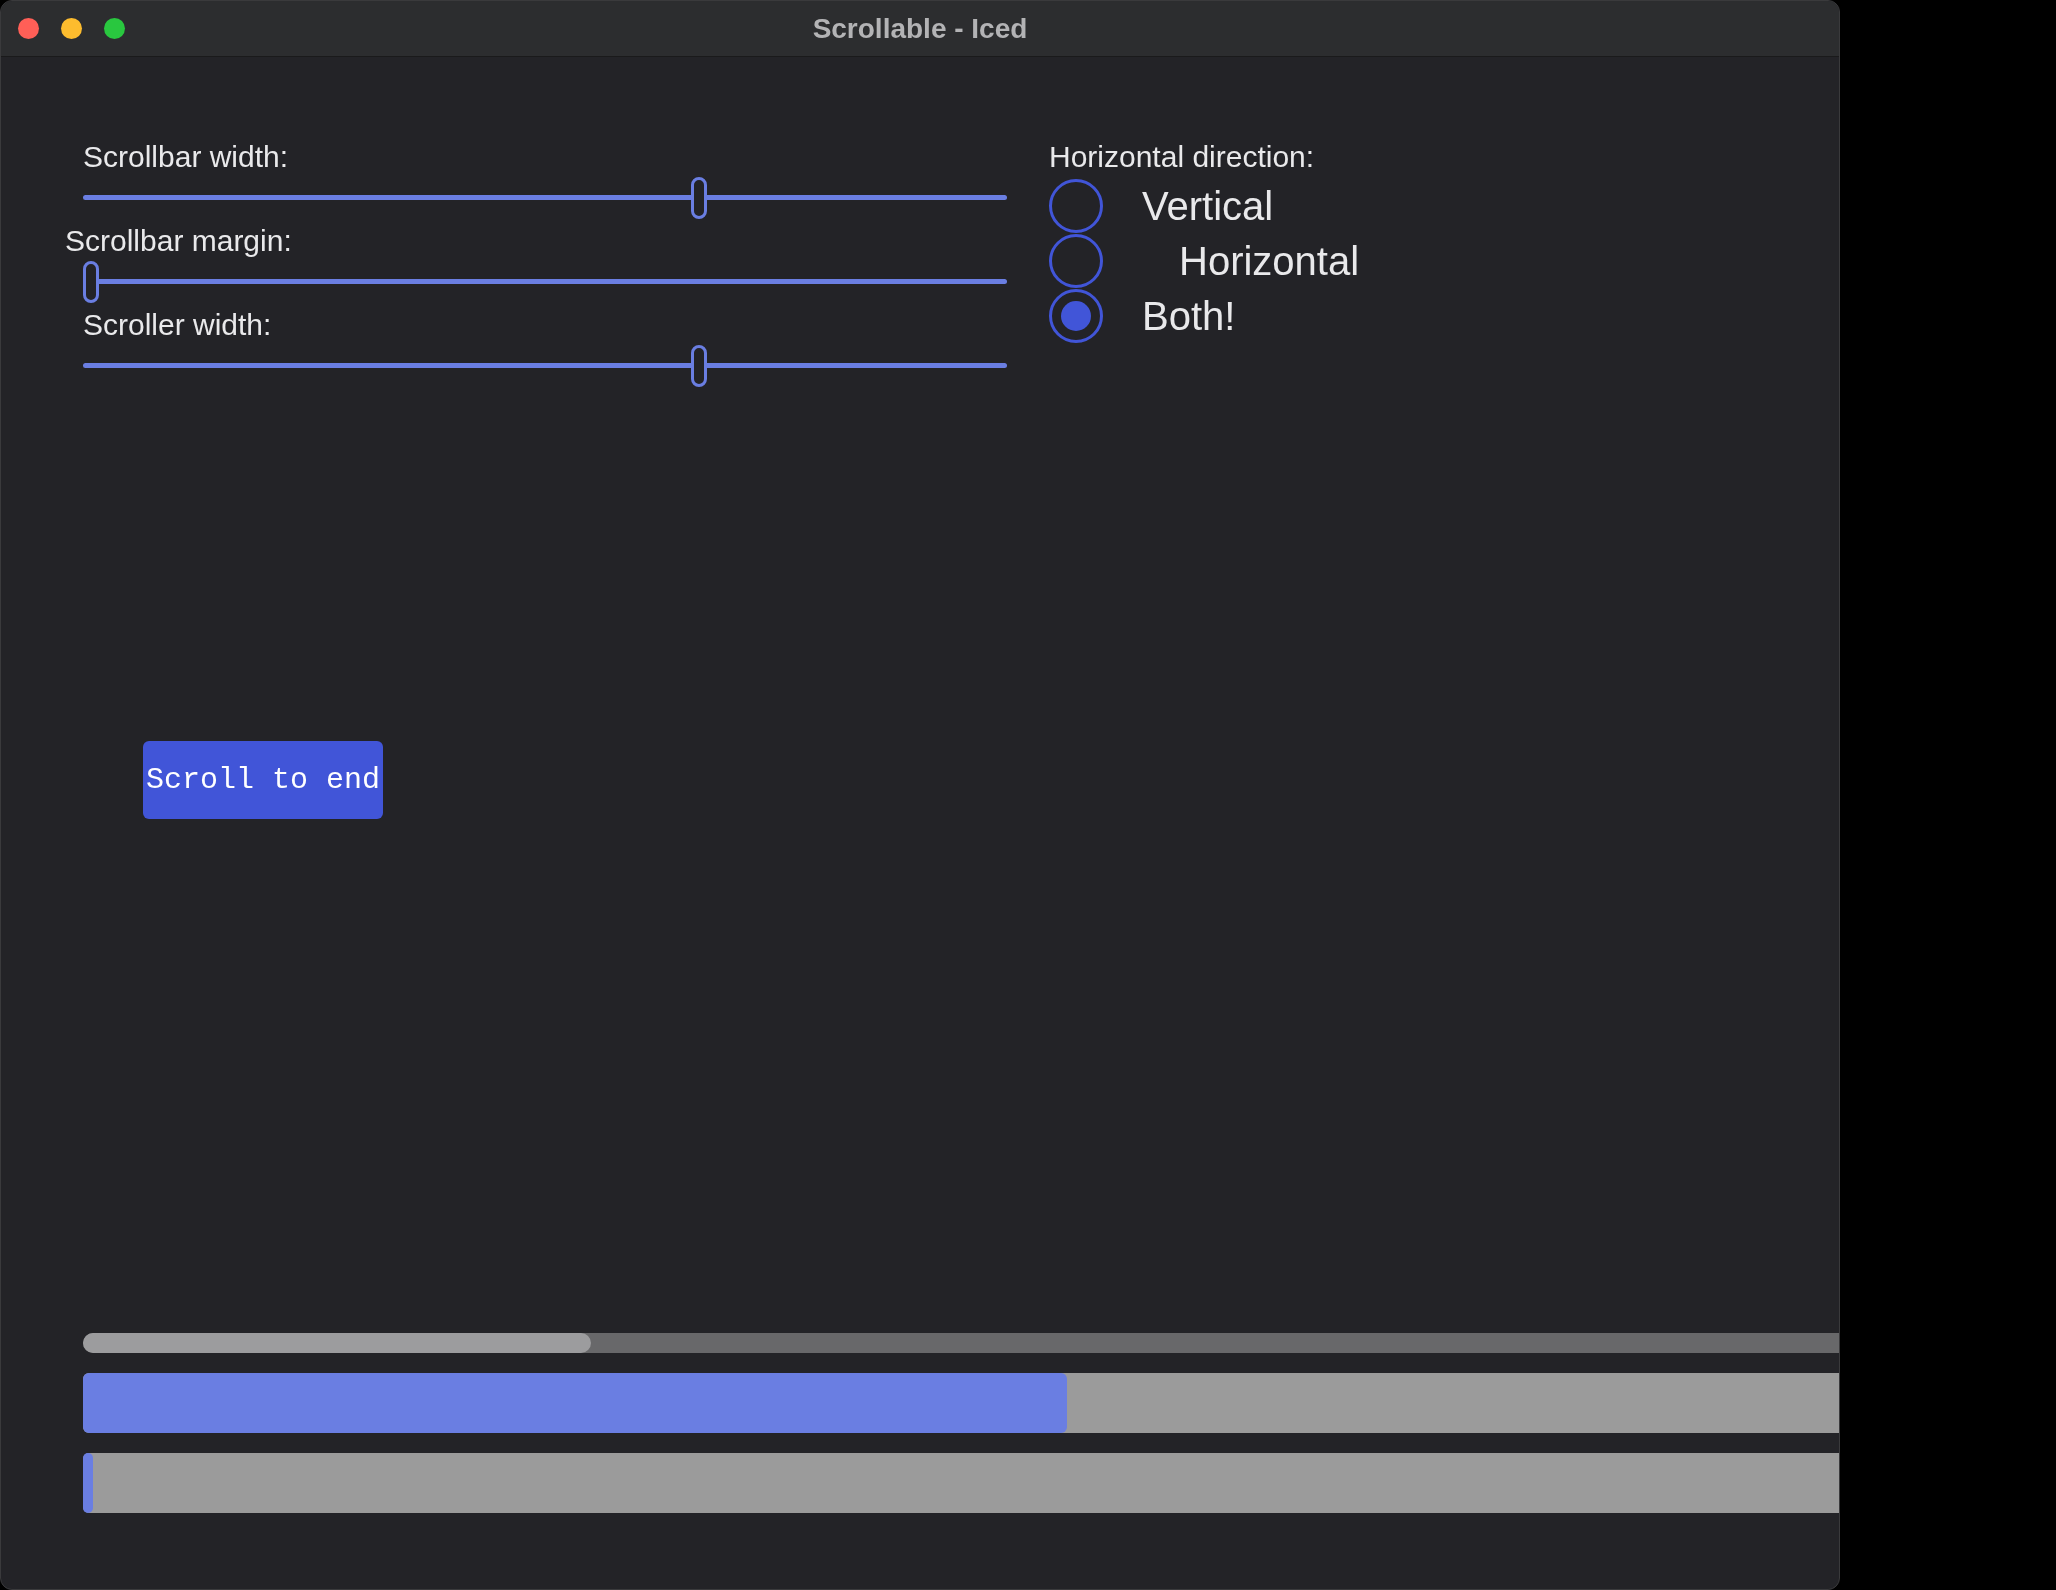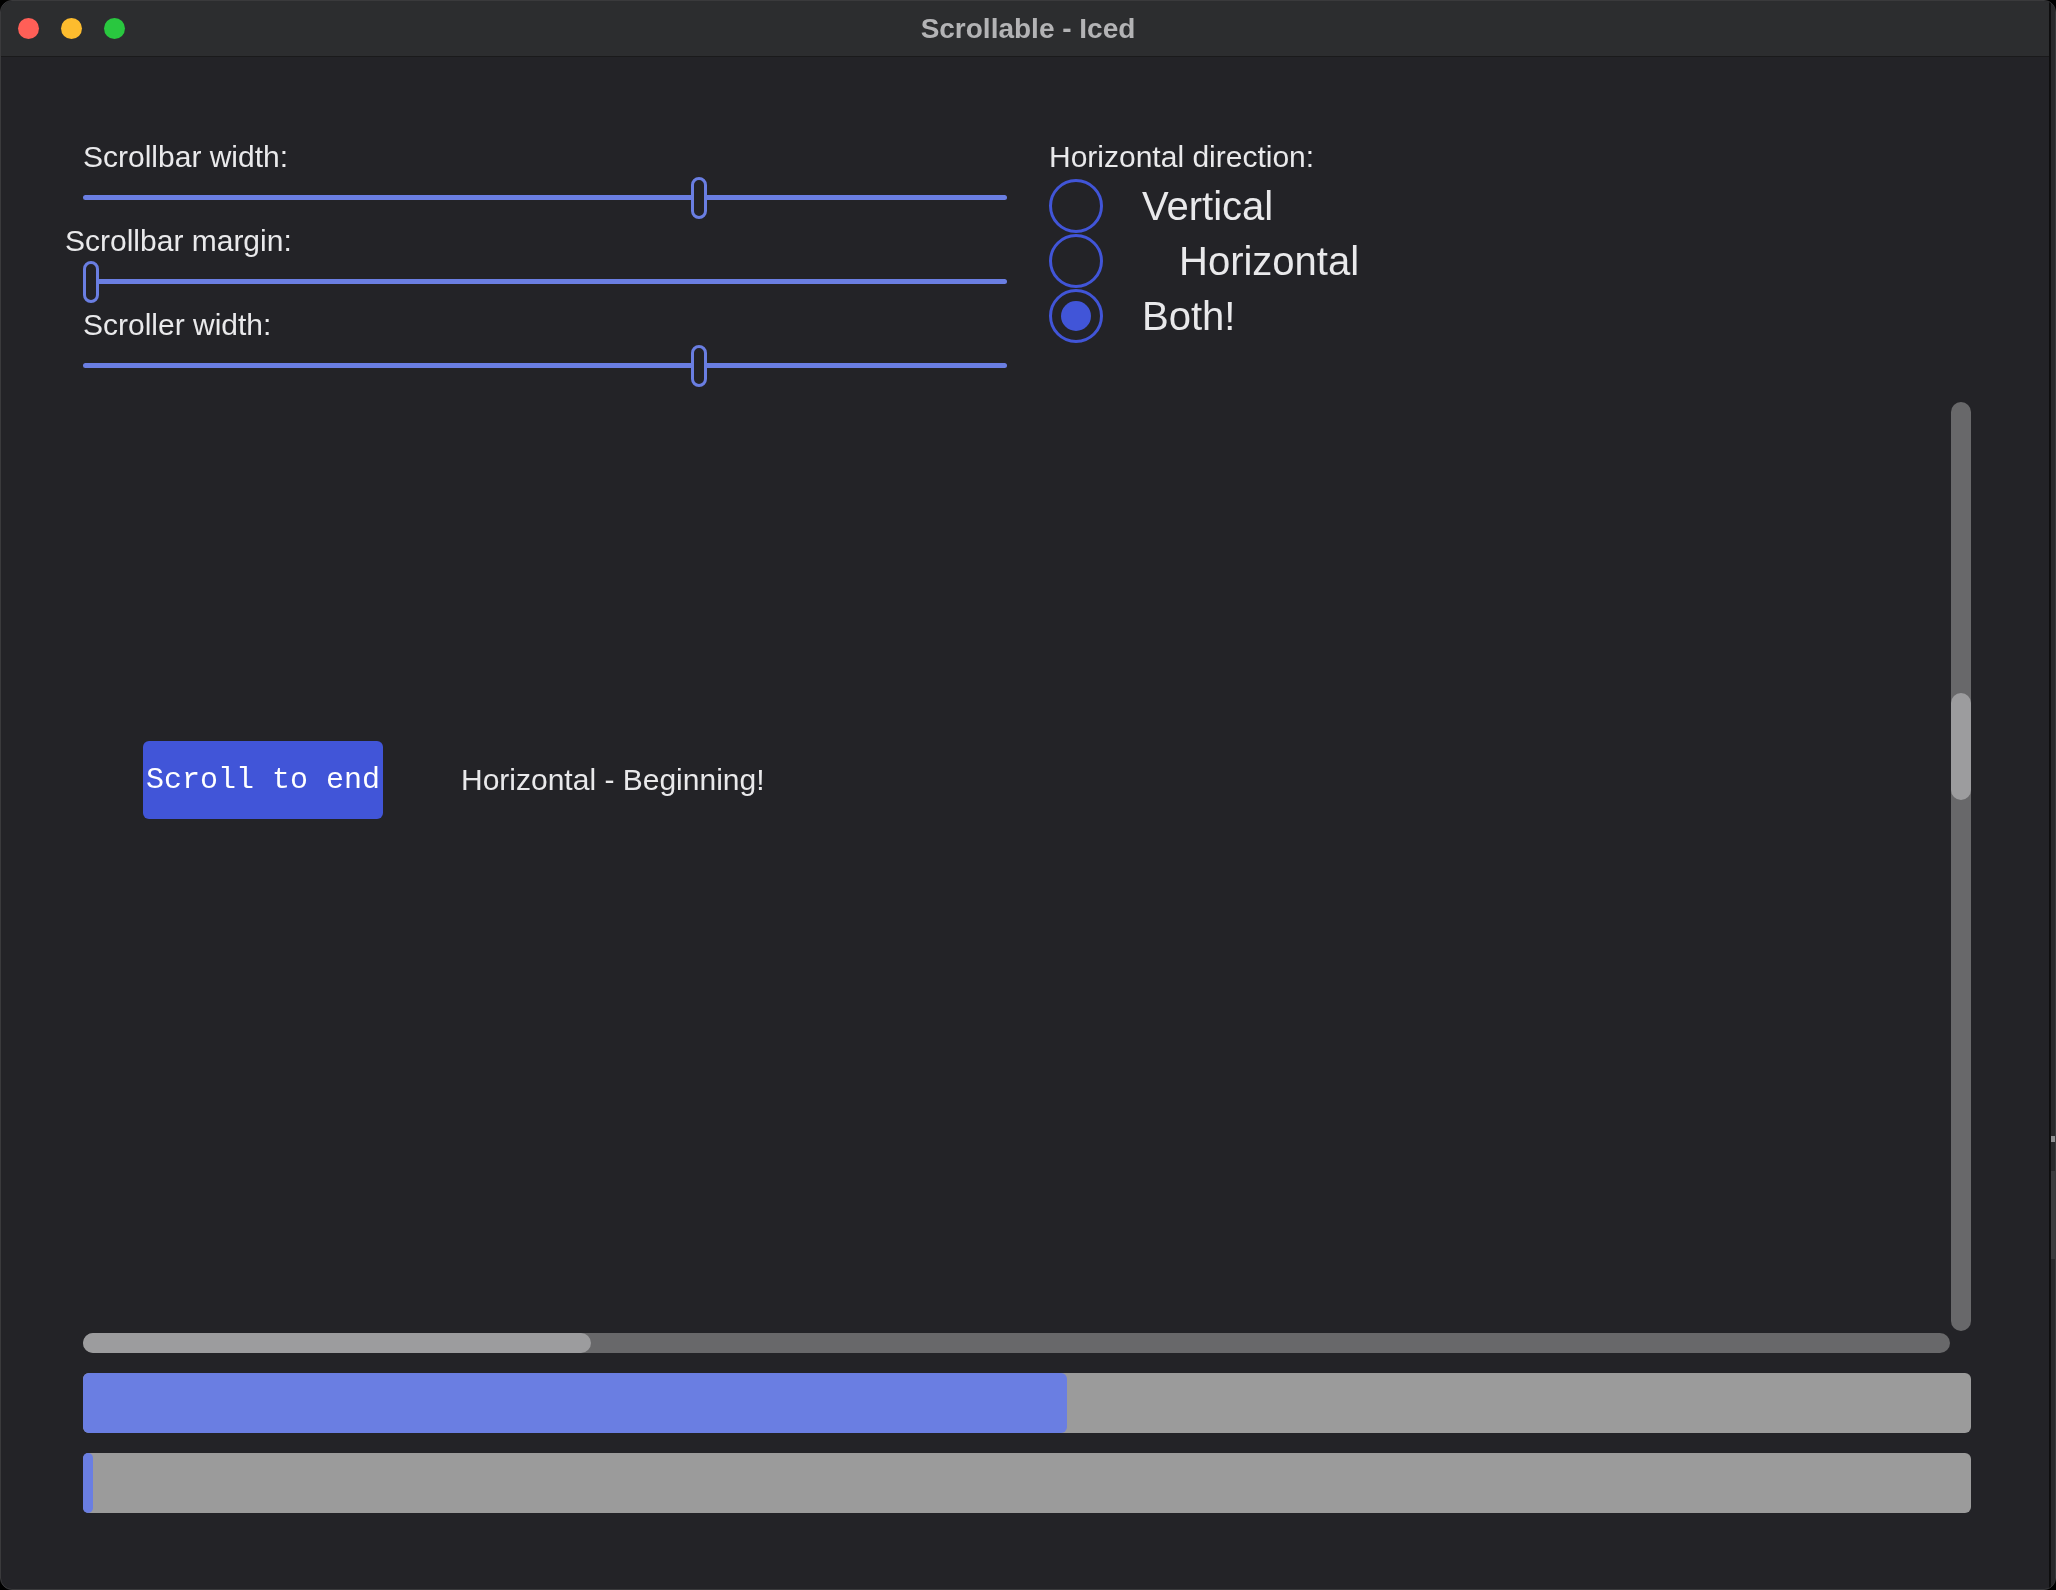--- a/index.html
+++ b/index.html
@@ -1,20 +1,20 @@
 <!DOCTYPE html>
 <html style="--bg: #232327; --titlebar_bg: #2c2d2f; --text: #e9e9eb; --accent_strong: #4155d8; --accent_soft: #6a7ee2; --scrollbar_track: #68686a; --scrollbar_scroller: #9c9c9e; --progress_track: #9b9b9b; --traffic_red: #ff5f57; --traffic_yellow: #fdbc2e; --traffic_green: #29c73f;"><head>
 <meta charset="utf-8">
 <style>
   * { margin:0; padding:0; box-sizing:border-box; }
   html,body { width:2056px; height:1590px; background:#000; }
   body { font-family:"Liberation Sans","DejaVu Sans",sans-serif; }
 
   .window {
-    position:relative; width:2056px; height:1590px;
+    position:relative; width:1840px; height:1590px;
     background:var(--bg,#232327);
     border:1px solid #3a3a3c; border-radius:12px;
     overflow:hidden;
   }
 
   
   .titlebar {
     position:absolute; left:0; top:0; width:100%; height:56px;
     background:var(--titlebar_bg,#2c2d2f);
     border-bottom:1px solid #1a1a1b;
@@ -162,21 +162,20 @@
     <span class="radio-text">Horizontal</span>
   </div>
   <div class="radio-row r3 selected">
     <span class="radio-circle">
         <span class="radio-dot"></span>
       </span>
     <span class="radio-text">Both!</span>
   </div>
 
   <button class="btn">Scroll to end</button>
-  <div class="status">Horizontal - Beginning!</div>
 
   <div class="vscrollbar">
     <div class="vscroller" style="top: 31.3%; height: 11.5%;"></div>
   </div>
 
   <div class="hscrollbar">
     <div class="hscroller" style="left: 0%; width: 27.2%;"></div>
   </div>
 
   <div class="progress p1">

